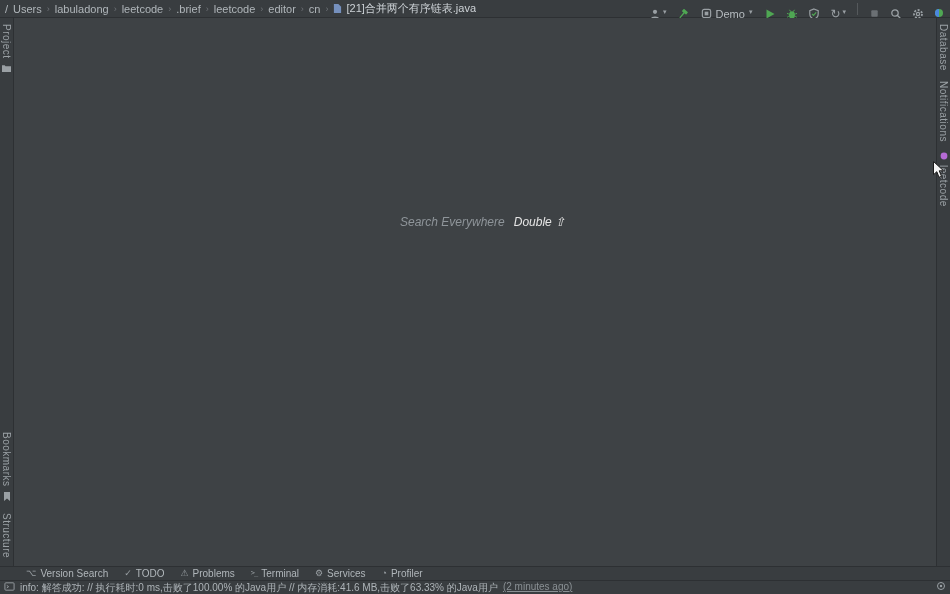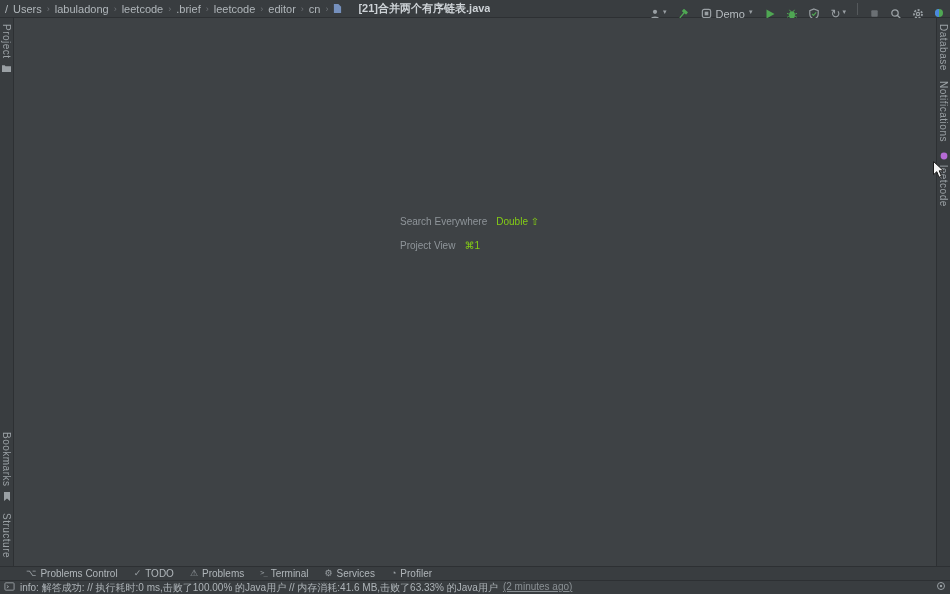--- a/index.html
+++ b/index.html
@@ -8,44 +8,44 @@
   #app { position:relative; width:950px; height:594px; background:#3e4245; overflow:hidden;
          -webkit-font-smoothing:antialiased; }
 
   
   .topbar { position:absolute; top:0; left:0; right:0; height:18px; background:#393d40;
             border-bottom:1px solid #2d3033; display:flex; align-items:center; padding:0 5px;
             font-size:11px; color:#b6bcc0; white-space:nowrap; }
   .crumbs { display:flex; align-items:center; gap:5px; overflow:hidden; }
   .crumb { color:#b0b6ba; cursor:default; }
   .crumb-sep { color:#6f7478; font-size:9px; }
-  .crumb-file { color:#cdd2d6; display:flex; align-items:center; gap:16px;font-weight:bold; }
+  .crumb-file { color:#cdd2d6; display:flex; align-items:center; gap:4px; }
   .tb-right { margin-left:auto; display:flex; align-items:center; gap:8px; }
   .tb-btn { display:flex; align-items:flex-start; gap:2px; height:16px; padding:0 1px; border-radius:3px;margin-top:15px; }
   .chev { font-size:7px; color:#9aa0a4; line-height:1; }
   .run-config { gap:4px; padding:0 3px; color:#b6bcc0; }
   .tb-sep { width:1px; height:12px; background:#55595c; margin:0 2px; }
   .glyph { color:#9aa0a4; font-size:12px; line-height:1; }
 
   
   .stripe { position:absolute; top:18px; bottom:28px; width:14px; background:#393d40; }
   .stripe-left  { left:0;  border-right:1px solid #2d3033; }
   .stripe-right { right:0; border-left:1px solid #2d3033; }
   .stripe { display:flex; flex-direction:column; align-items:center; }
   .stripe-top { display:flex; flex-direction:column; align-items:center; gap:10px; padding-top:6px; }
   .stripe-bottom { margin-top:auto; display:flex; flex-direction:column; align-items:center; gap:12px; padding-bottom:8px; }
   .stripe-btn { display:flex; flex-direction:column; align-items:center; gap:5px; cursor:default; }
   .vlabel { writing-mode:vertical-rl; font-size:10px; color:#9ba1a5; letter-spacing:0.5px; line-height:13px; }
 
   
   .editor { position:absolute; top:18px; left:15px; right:15px; bottom:28px; background:#3e4245; }
-  .hints { position:absolute; left:385px; top:192px; font-size:10px; }
+  .hints { position:absolute; left:385px; top:192px; font-size:12px;font-style:italic; }
   .hint-row { height:23.7px; display:flex; align-items:center; gap:9px; white-space:nowrap; }
   .hint-label { color:#8f959a; }
-  .hint-keys { color:#84cc16; }
+  .hint-keys { color:#e5e5e5; }
   .drop-hint { color:#8f959a; }
 
   
   .bottombar { position:absolute; left:0; right:0; bottom:14px; height:14px; background:#393d40;
                border-top:1px solid #2d3033; display:flex; align-items:center; gap:16px;
                padding-left:26px; font-size:10px; color:#b0b6ba; }
   .tw-btn { display:flex; align-items:center; gap:4px; cursor:default; }
   .tw-icon { color:#9aa0a4; font-size:9px; line-height:1; }
   .tw-icon.mono { font-family:"DejaVu Sans Mono", monospace; font-size:7px; letter-spacing:-1px; }
 
@@ -218,31 +218,27 @@
       </div>
     </div>
   </div>
 
   <div class="editor">
     <div class="hints">
       <div class="hint-row">
         <span class="hint-label">Search Everywhere</span>
         <span class="hint-keys">Double ⇧</span>
       </div>
-      <div class="hint-row">
-        <span class="hint-label">Project View</span>
-        <span class="hint-keys">⌘1</span>
-      </div>
     </div>
   </div>
 
   <div class="bottombar">
     <div class="tw-btn">
       <span class="tw-icon">⌥</span>
-      <span>Problems Control</span>
+      <span>Version Search</span>
     </div>
     <div class="tw-btn">
       <span class="tw-icon">✓</span>
       <span>TODO</span>
     </div>
     <div class="tw-btn">
       <span class="tw-icon">⚠</span>
       <span>Problems</span>
     </div>
     <div class="tw-btn">

